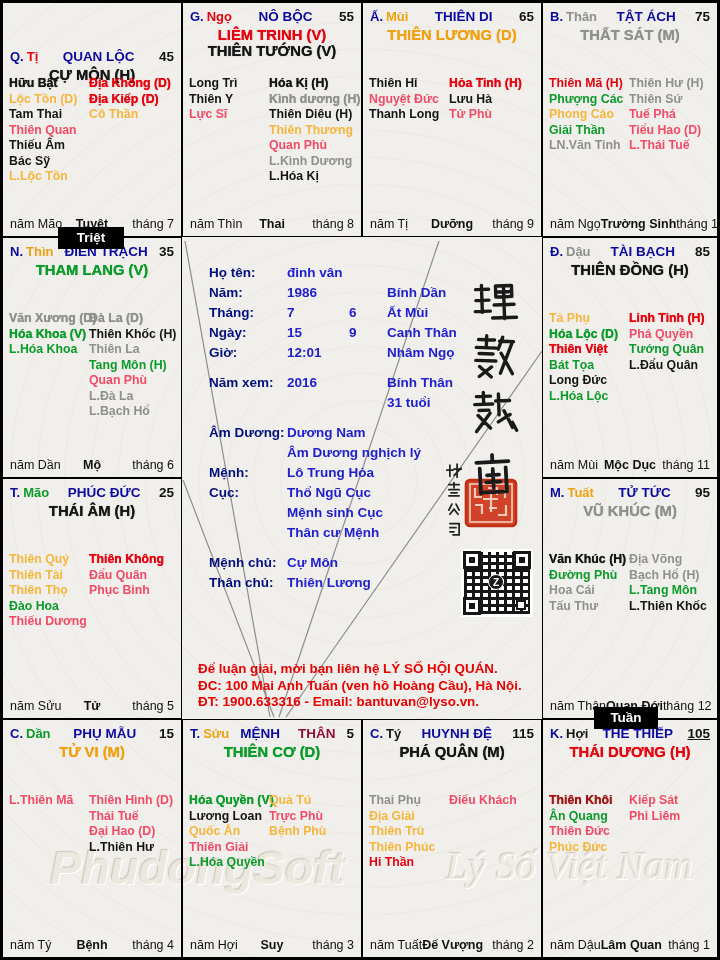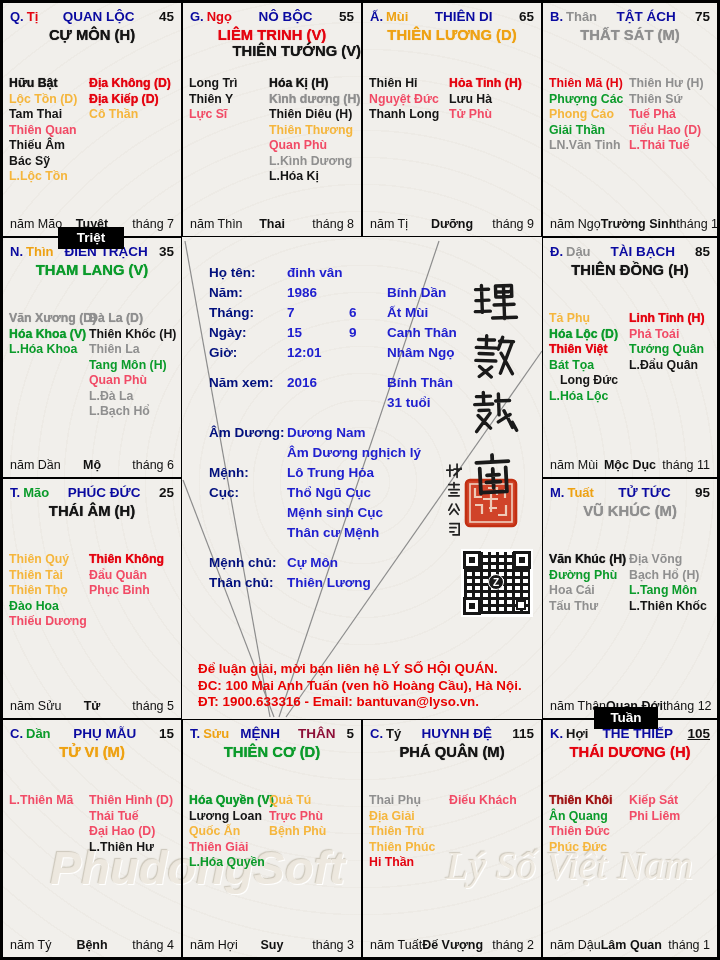--- a/index.html
+++ b/index.html
@@ -81,21 +81,21 @@
     <line x1="437" y1="239" x2="277" y2="715" stroke="#8d8d8d" stroke-width="1.2"></line>
     <line x1="540" y1="349" x2="284" y2="715" stroke="#8d8d8d" stroke-width="1.2"></line>
   </svg>
 
   <div class="cell pos1">
       <div class="chead">
         <span class="sb"><span class="stem" style="color: rgb(10, 10, 160);">Q.</span><span class="branch" style="color: rgb(228, 4, 16);">Tị</span></span>
         <span class="pname">
           <span style="color: rgb(10, 10, 160);">QUAN LỘC</span>
         </span>
-        <span class="pnum" style="color: rgb(17, 17, 17);">45</span>
+        <span class="pnum" style="color: rgb(17, 17, 17); margin-top: 40px;">45</span>
       </div>
       <div class="mains">
         <div class="main hl" style="color: rgb(21, 21, 21);">CỰ MÔN (H)</div>
       </div>
       <div class="cols">
         <div class="colL">
           <div class="star hl" style="color: rgb(21, 21, 21);">Hữu Bật</div>
           <div class="star" style="color: rgb(245, 182, 61);">Lộc Tồn (D)</div>
           <div class="star" style="color: rgb(21, 21, 21);">Tam Thai</div>
           <div class="star" style="color: rgb(241, 75, 102);">Thiên Quan</div>
@@ -118,21 +118,21 @@
     <div class="cell pos2">
       <div class="chead">
         <span class="sb"><span class="stem" style="color: rgb(10, 10, 160);">G.</span><span class="branch" style="color: rgb(228, 4, 16);">Ngọ</span></span>
         <span class="pname">
           <span style="color: rgb(10, 10, 160);">NÔ BỘC</span>
         </span>
         <span class="pnum" style="color: rgb(17, 17, 17);">55</span>
       </div>
       <div class="mains">
         <div class="main hl" style="color: rgb(228, 4, 16);">LIÊM TRINH (V)</div>
-        <div class="main hl" style="color: rgb(21, 21, 21); text-align: right;">THIÊN TƯỚNG (V)</div>
+        <div class="main hl" style="color: rgb(21, 21, 21);">THIÊN TƯỚNG (V)</div>
       </div>
       <div class="cols">
         <div class="colL">
           <div class="star" style="color: rgb(21, 21, 21);">Long Trì</div>
           <div class="star" style="color: rgb(21, 21, 21);">Thiên Y</div>
           <div class="star" style="color: rgb(241, 75, 102);">Lực Sĩ</div>
         </div>
         <div class="colR">
           <div class="star hl" style="color: rgb(21, 21, 21);">Hóa Kị (H)</div>
           <div class="star hl" style="color: rgb(143, 143, 143);">Kình dương (H)</div>
@@ -254,26 +254,26 @@
       </div>
       <div class="mains">
         <div class="main hl" style="color: rgb(21, 21, 21);">THIÊN ĐỒNG (H)</div>
       </div>
       <div class="cols">
         <div class="colL">
           <div class="star" style="color: rgb(245, 182, 61);">Tả Phụ</div>
           <div class="star hl" style="color: rgb(11, 155, 43);">Hóa Lộc (D)</div>
           <div class="star hl" style="color: rgb(228, 4, 16);">Thiên Việt</div>
           <div class="star" style="color: rgb(11, 155, 43);">Bát Tọa</div>
-          <div class="star" style="color: rgb(21, 21, 21); text-align: right;">Long Đức</div>
+          <div class="star" style="color: rgb(21, 21, 21);">Long Đức</div>
           <div class="star" style="color: rgb(11, 155, 43);">L.Hóa Lộc</div>
         </div>
         <div class="colR">
           <div class="star hl" style="color: rgb(228, 4, 16);">Linh Tinh (H)</div>
-          <div class="star" style="color: rgb(241, 75, 102);">Phá Toái</div>
+          <div class="star" style="color: rgb(241, 75, 102);">Phá Quyền</div>
           <div class="star" style="color: rgb(11, 155, 43);">Tướng Quân</div>
           <div class="star" style="color: rgb(21, 21, 21);">L.Đẩu Quân</div>
         </div>
       </div>
       <div class="cfoot">
         <span class="fy">năm Mùi</span>
         <span class="fs">Mộc Dục</span>
         <span class="fm">tháng 11</span>
       </div>
     </div>

